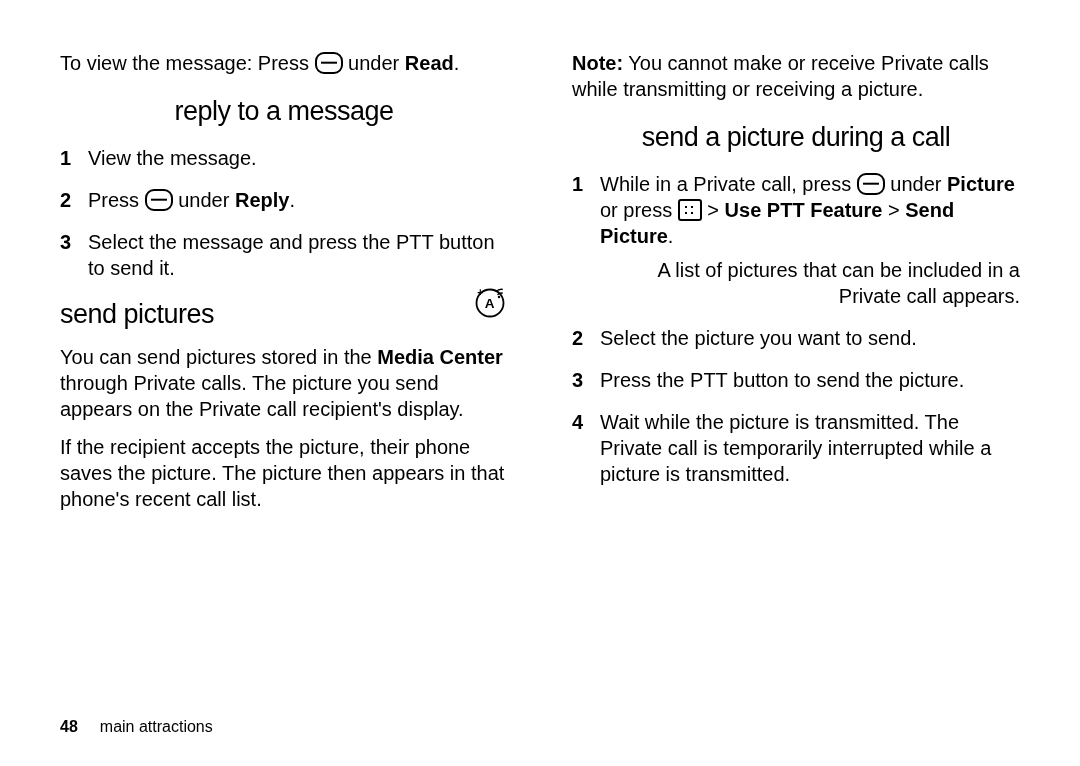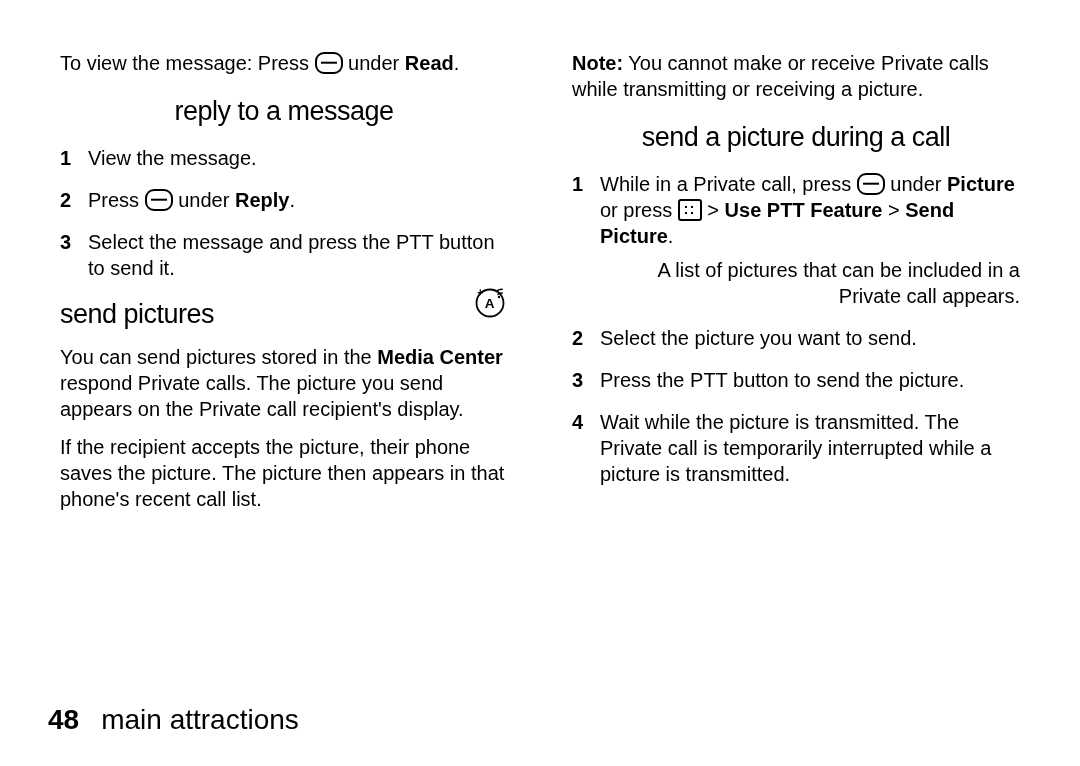--- a/index.html
+++ b/index.html
@@ -109,22 +109,22 @@
     float: right;
     margin-top: -8px;
   }
   .badge svg {
     width: 36px;
     height: 36px;
   }
   .footer {
     position: absolute;
     bottom: 30px;
-    left: 48px;
-    font-size: 28px;
+    left: 60px;
+    font-size: 16px;
   }
   .footer .pg {
     font-weight: 700;
     margin-right: 22px;
   }
   .head-flex {
     display: flex;
     justify-content: space-between;
     align-items: flex-start;
   }
@@ -155,21 +155,21 @@
             <circle cx="24" cy="24" r="18" fill="none" stroke="#000" stroke-width="2.4"></circle>
             <text x="17" y="31" font-family="Arial" font-size="18" font-weight="700">A</text>
             <text x="7" y="15" font-family="Arial" font-size="14" font-weight="700">+</text>
             <path d="M32 9 Q36 5 41 6" fill="none" stroke="#000" stroke-width="2"></path>
             <path d="M34 13 Q37 10 41 11" fill="none" stroke="#000" stroke-width="2"></path>
             <circle cx="36" cy="16" r="1.6" fill="#000"></circle>
           </svg>
       </span>
     </div>
     <p>
-      <span>You can send pictures stored in the </span><span class="bold">Media Center</span><span> respond Private calls. The picture you send appears on the Private call recipient's display.</span>
+      <span>You can send pictures stored in the </span><span class="bold">Media Center</span><span> through Private calls. The picture you send appears on the Private call recipient's display.</span>
     </p>
     <p>If the recipient accepts the picture, their phone saves the picture. The picture then appears in that phone's recent call list.</p>
   </div>
 
   <div class="col">
     <p>
       <span class="bold">Note:</span><span> You cannot make or receive Private calls while transmitting or receiving a picture.</span>
     </p>
 
     <h2>send a picture during a call</h2>

